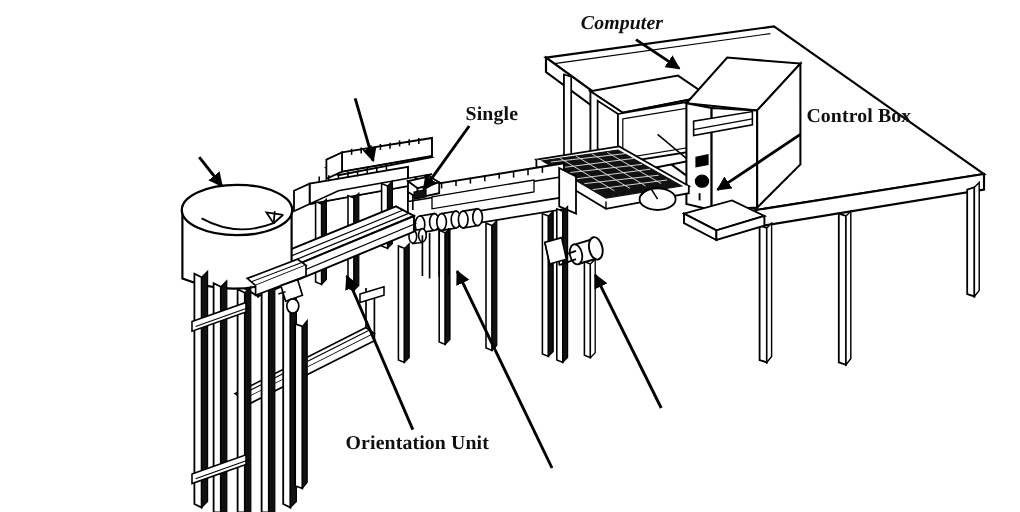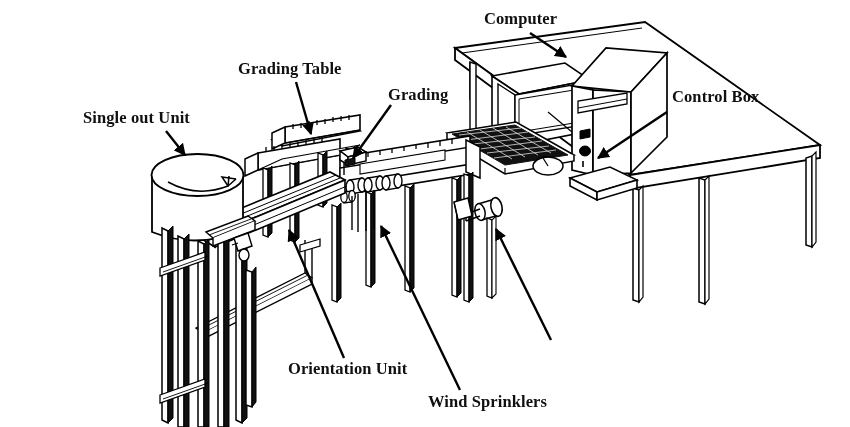--- a/index.html
+++ b/index.html
@@ -352,21 +352,18 @@
       <line x1="296" y1="82" x2="311" y2="134"></line>
       <line x1="391" y1="105" x2="353" y2="158"></line>
       <line x1="530" y1="33" x2="566" y2="57"></line>
       <line x1="667" y1="112" x2="598" y2="158"></line>
       <line x1="344" y1="358" x2="289" y2="230"></line>
       <line x1="460" y1="390" x2="381" y2="226"></line>
       <line x1="551" y1="340" x2="496" y2="229"></line>
     </g>
   </svg>
 
-  <div class="lbl" style="left:83px;  top:110px;">Single out Unit</div>
-  <div class="lbl" style="left:238px; top:61px;">Grading Table</div>
-  <div class="lbl" style="left:388px; top:87px;">Grading</div>
-  <div class="lbl" style="left:484px; top:11px;">Computer</div>
+  <div class="lbl" style="left:388px; top:87px;">Single</div>
+  <div class="lbl" style="left:484px; top:11px;font-style:italic;">Computer</div>
   <div class="lbl" style="left:672px; top:89px;">Control Box</div>
   <div class="lbl" style="left:288px; top:361px;">Orientation Unit</div>
-  <div class="lbl" style="left:428px; top:394px;">Wind Sprinklers</div>
 
 </div>
 
 </body></html>

